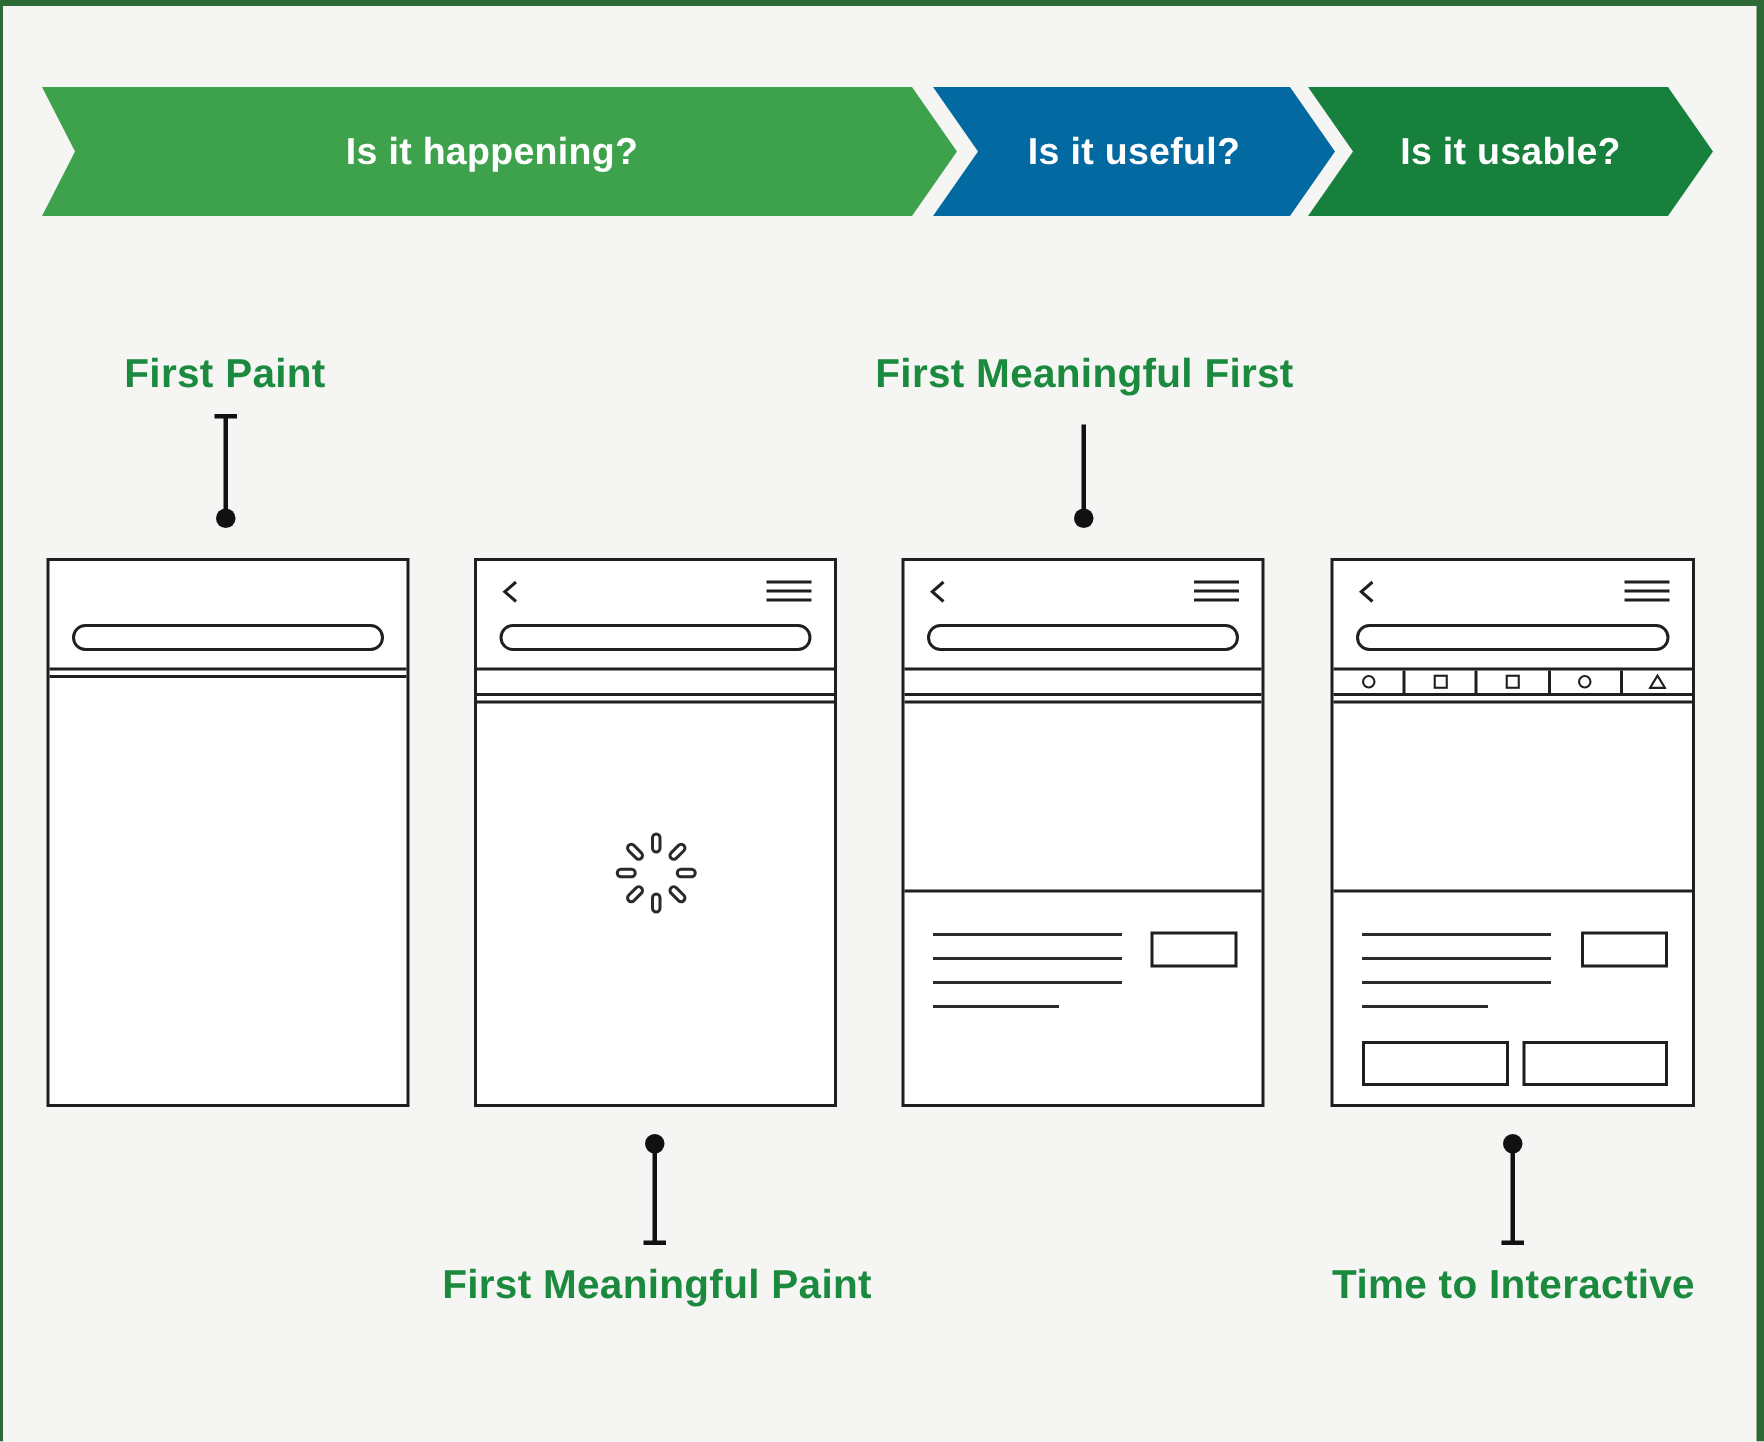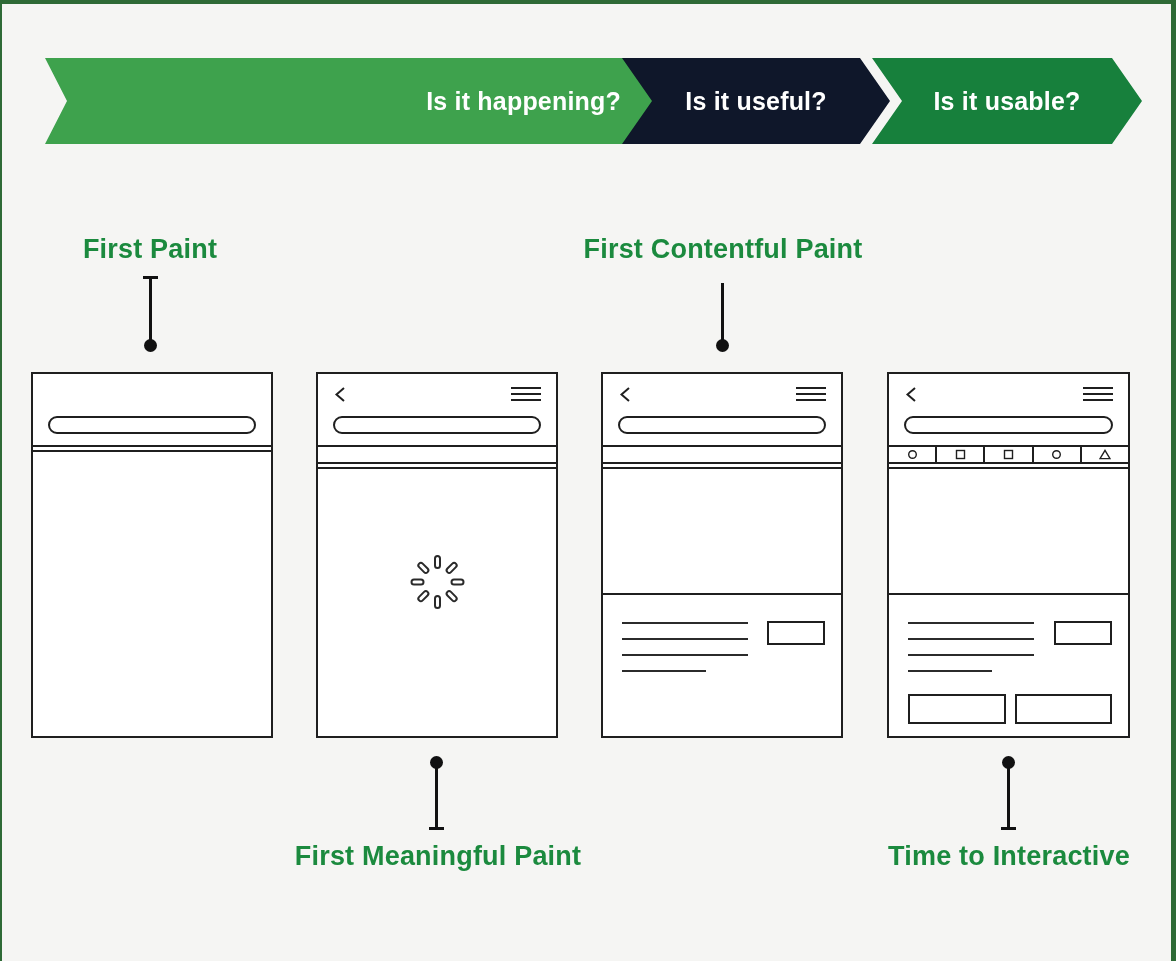--- a/index.html
+++ b/index.html
@@ -13,24 +13,24 @@
   .edge-top{left:0;top:0;width:1176px;height:4px;}
   .edge-left{left:0;top:0;width:2px;height:961px;}
   .edge-right{right:0;top:0;width:5px;height:961px;}
 
   
   .arrow{
     position:absolute;top:58px;height:86px;box-sizing:border-box;
     display:flex;align-items:center;justify-content:center;
     color:#fff;font-size:25px;font-weight:600;letter-spacing:.2px;
   }
-  .arrow-1{left:45px;width:610px;background:#3EA24D;
+  .arrow-1{left:28px;width:610px;background:#3EA24D;
     clip-path:polygon(0 0,calc(100% - 30px) 0,100% 50%,calc(100% - 30px) 100%,0 100%,22px 50%);
-    padding:0 34px 0 24px;justify-content:flex-end;}
-  .arrow-2{left:622px;width:268px;background:#0f172a;
+    padding:0 34px 0 24px;}
+  .arrow-2{left:622px;width:268px;background:#0369a1;
     clip-path:polygon(0 0,calc(100% - 30px) 0,100% 50%,calc(100% - 30px) 100%,0 100%,30px 50%);
     padding:0 32px;}
   .arrow-3{left:872px;width:270px;background:#17803C;
     clip-path:polygon(0 0,calc(100% - 30px) 0,100% 50%,calc(100% - 30px) 100%,0 100%,30px 50%);
     padding:0 32px;text-align:right;}
 
   
   .metric-label{
     position:absolute;width:360px;text-align:center;
     color:#1B8A3E;font-size:27px;font-weight:bold;letter-spacing:.2px;
@@ -97,21 +97,21 @@
   <span>Is it happening?</span>
 </div>
 <div class="arrow arrow-2">
   <span>Is it useful?</span>
 </div>
 <div class="arrow arrow-3">
   <span>Is it usable?</span>
 </div>
 
 <div class="metric-label lbl-fp">First Paint</div>
-<div class="metric-label lbl-fmp">First Contentful Paint</div>
+<div class="metric-label lbl-fmp">First Meaningful First</div>
 <div class="metric-label lbl-fcp">First Meaningful Paint</div>
 <div class="metric-label lbl-tti">Time to Interactive</div>
 
 <div>
   <div class="pt-cap" style="left:143px;top:276px;"></div>
   <div class="pt-line" style="left:149px;top:277px;height:65px;"></div>
   <div class="pt-dot" style="left:144px;top:339px;"></div>
 </div>
 <div>
   <div class="pt-line" style="left:721px;top:283px;height:59px;"></div>

